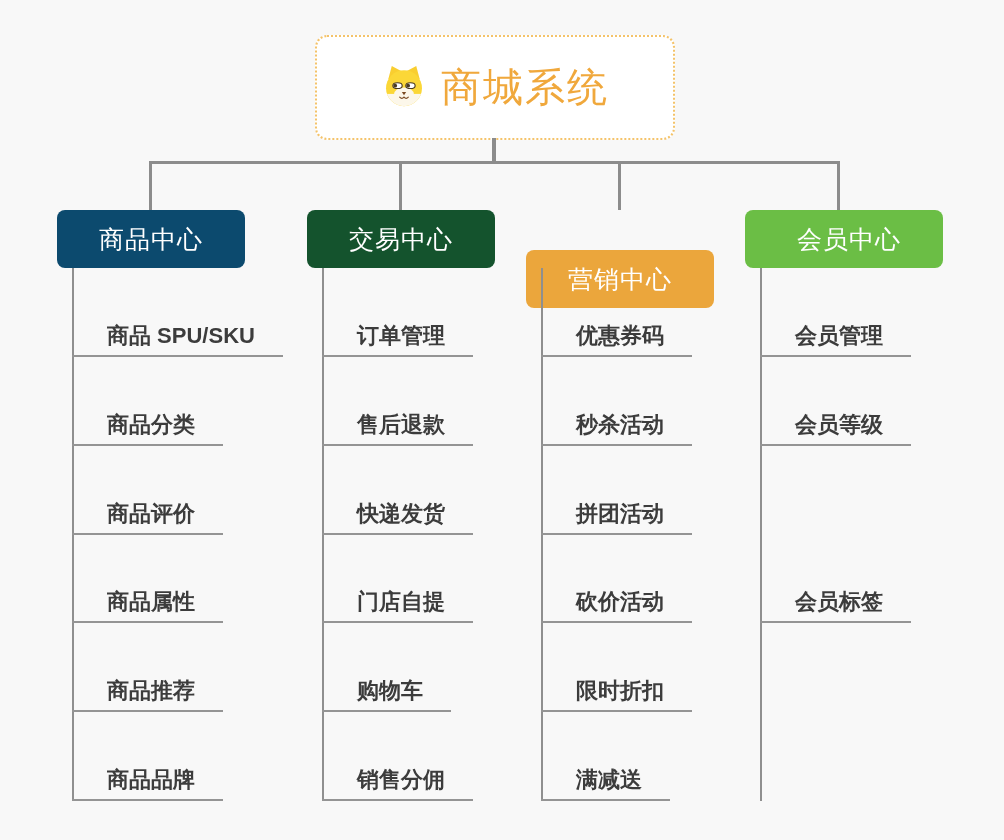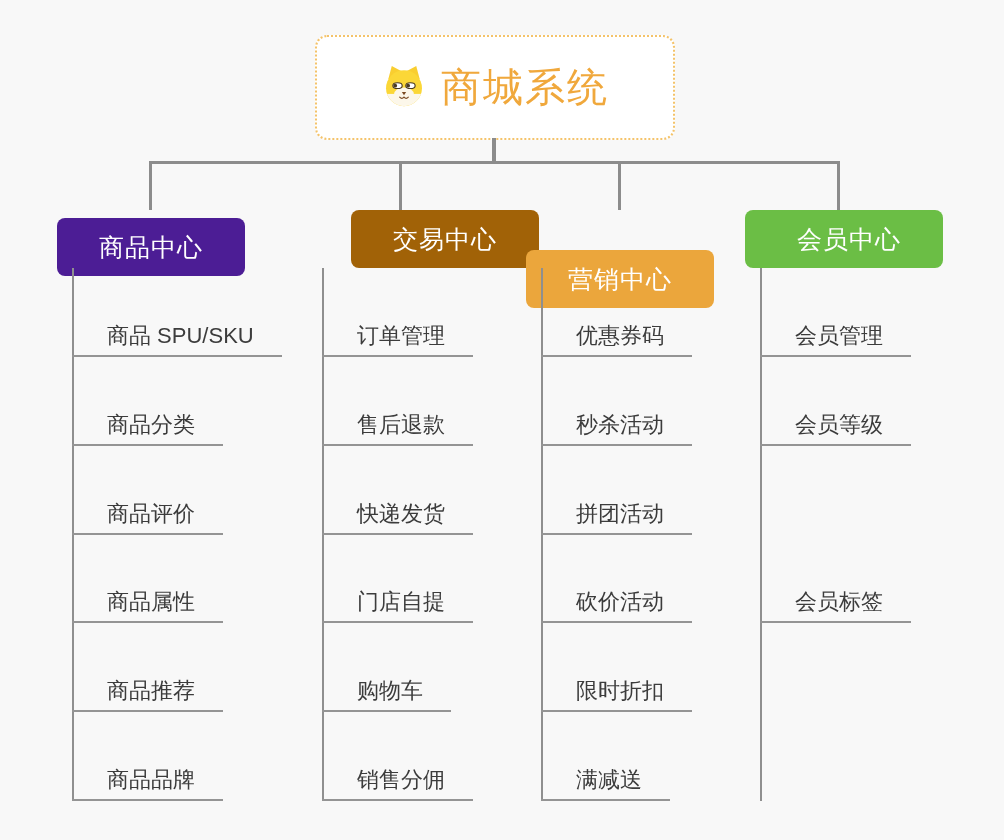--- a/index.html
+++ b/index.html
@@ -69,20 +69,21 @@
   
   .leaf {
     position: absolute;
     white-space: nowrap;
     font-size: 22px;
     line-height: 30px;
     color: #3c3c3c;
     padding: 0 28px 4px 35px;
     border-bottom: 2px solid #949494;
     cursor: default;
+    font-weight: bold;
   }
   .l0 { left: 72px; } .l1 { left: 322px; } .l2 { left: 541px; } .l3 { left: 760px; }
   .r0 { top: 321px; } .r1 { top: 410px; } .r2 { top: 499px; }
   .r3 { top: 587px; } .r4 { top: 676px; } .r5 { top: 765px; }
 </style>
 </head>
 <body>
 
 <div id="canvas">
 
@@ -112,22 +113,22 @@
     <span class="root-title" style="color: rgb(240, 168, 60);">商城系统</span>
   </div>
 
   <div class="conn conn-stem"></div>
   <div class="conn conn-hline"></div>
   <div class="conn conn-drop d0"></div>
   <div class="conn conn-drop d1"></div>
   <div class="conn conn-drop d2"></div>
   <div class="conn conn-drop d3"></div>
 
-  <div class="col-header c0" style="background-color: #4c1d95; margin-top: 8px;">商品中心</div>
-  <div class="col-header c1" style="background-color: #a16207; margin-left: 44px;">交易中心</div>
+  <div class="col-header c0" style="background-color: #0c4a6e;">商品中心</div>
+  <div class="col-header c1" style="background-color: #14532d;">交易中心</div>
   <div class="col-header c2" style="background-color: rgb(235, 166, 60); margin-top: 40px;">营销中心</div>
   <div class="col-header c3" style="background-color: rgb(107, 190, 69);">会员中心</div>
 
   <div class="vline v0"></div>
   <div class="vline v1"></div>
   <div class="vline v2"></div>
   <div class="vline v3"></div>
 
   <div class="leaf l0 r0">商品 SPU/SKU</div>
   <div class="leaf l0 r1">商品分类</div>

